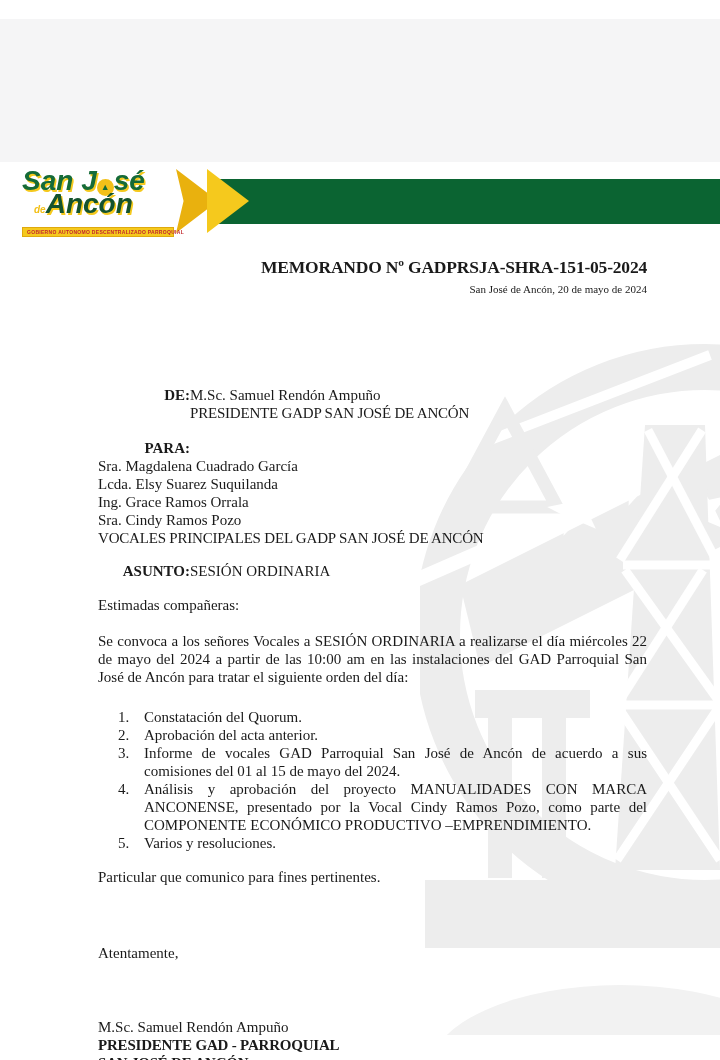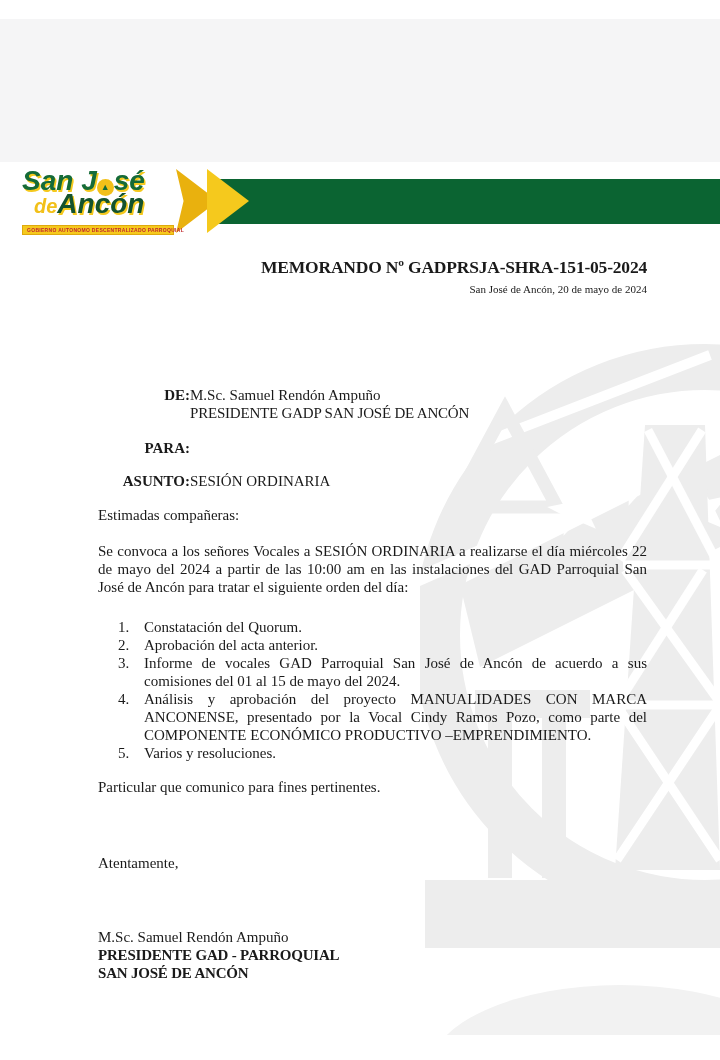--- a/index.html
+++ b/index.html
@@ -25,21 +25,21 @@
     white-space: nowrap;
   }
   .logo-line1 { font-size: 28px; color: #156b38; text-shadow: 1.5px 1.5px 0 #f5c91d; line-height: 30px; }
   .o-circle {
     display: inline-block; width: 17px; height: 17px; background: #f2c019;
     border-radius: 50%; vertical-align: baseline; text-align: center;
     line-height: 17px; font-size: 9px; font-style: normal; color: #156b38;
     text-shadow: none;
   }
   .logo-line2 { margin-top: -7px; margin-left: 12px; line-height: 30px; }
-  .logo-de { font-size: 20px; color: #f2c019; text-shadow: none; }
+  .logo-de { font-size: 10px; color: #f2c019; text-shadow: none; }
   .logo-ancon { font-size: 28px; color: #14532d; text-shadow: 1.5px 1.5px 0 #f5c91d; }
   .logo-ribbon {
     margin-top: 2px; background: #f5c91d; border: 1px solid #dfa90d;
     color: #c2272d; font-size: 5px; font-style: normal; font-weight: bold;
     letter-spacing: 0.3px; text-align: center; padding: 1px 4px; width: 152px;
     line-height: 6px;
   }
   .arrow1 {
     position: absolute; left: 176px; top: 169px; width: 42px; height: 64px;
     background: #e9b10e; clip-path: polygon(0 0, 100% 50%, 0 100%, 18% 50%);
@@ -139,20 +139,27 @@
   <div class="meta-row">
     <div class="meta-label">DE:</div>
     <div class="meta-values">
       <div>M.Sc. Samuel Rendón Ampuño</div>
       <div class="bold">PRESIDENTE GADP SAN JOSÉ DE ANCÓN</div>
     </div>
   </div>
 
   <div class="meta-row mt-para">
     <div class="meta-label">PARA:</div>
+    <div class="meta-values">
+      <div>Sra. Magdalena Cuadrado García</div>
+      <div>Lcda. Elsy Suarez Suquilanda</div>
+      <div>Ing. Grace Ramos Orrala</div>
+      <div>Sra. Cindy Ramos Pozo</div>
+      <div class="bold">VOCALES PRINCIPALES DEL GADP SAN JOSÉ DE ANCÓN</div>
+    </div>
   </div>
 
   <div class="meta-row mt-asunto">
     <div class="meta-label">ASUNTO:</div>
     <div class="meta-values">SESIÓN ORDINARIA</div>
   </div>
 
   <div class="salutation">Estimadas compañeras:</div>
 
   <div class="paragraph">Se convoca a los señores Vocales a SESIÓN ORDINARIA a realizarse el día miércoles 22 de mayo del 2024 a partir de las 10:00 am en las instalaciones del GAD Parroquial San José de Ancón para tratar el siguiente orden del día:</div>

